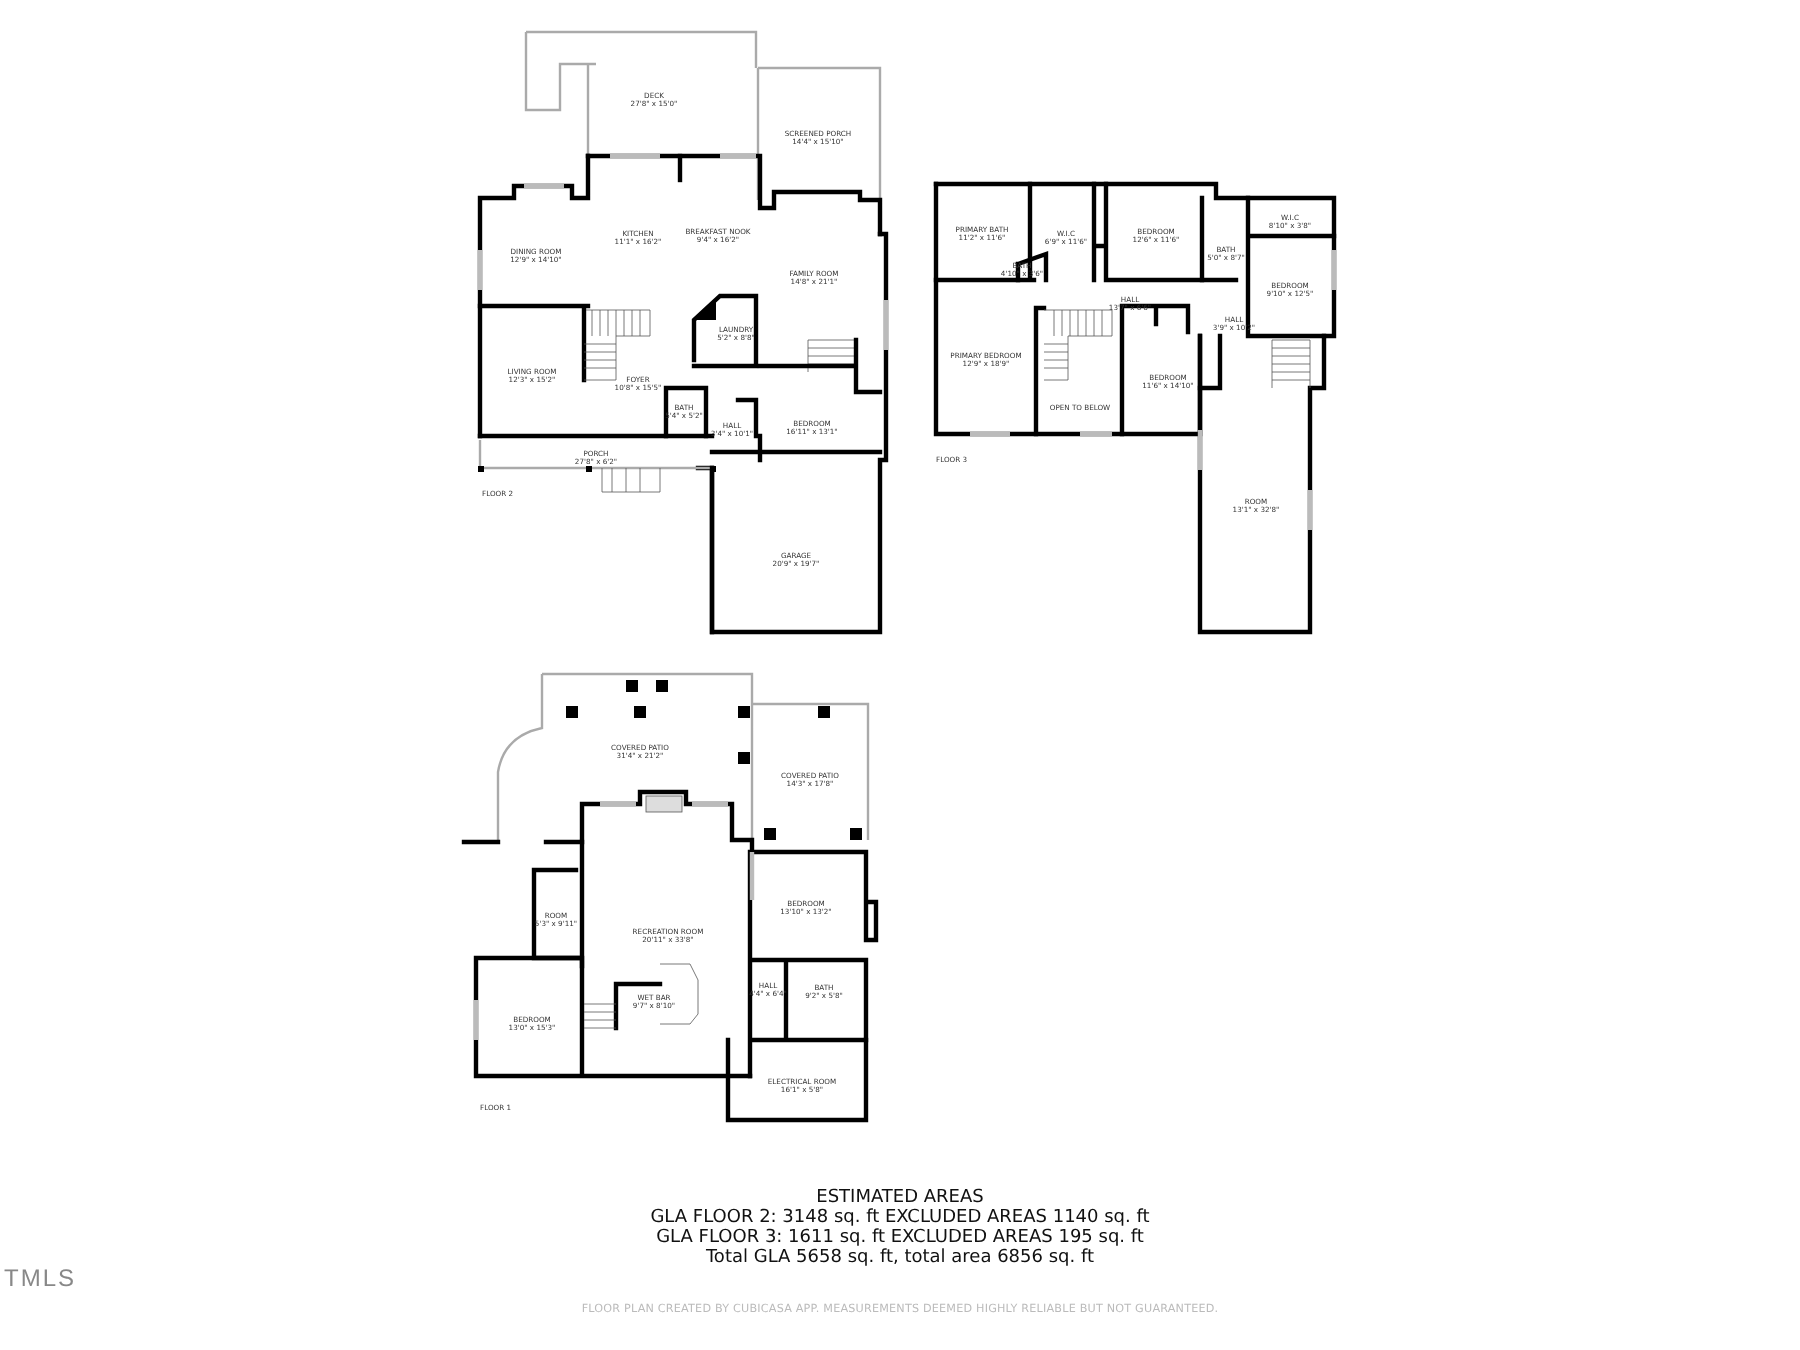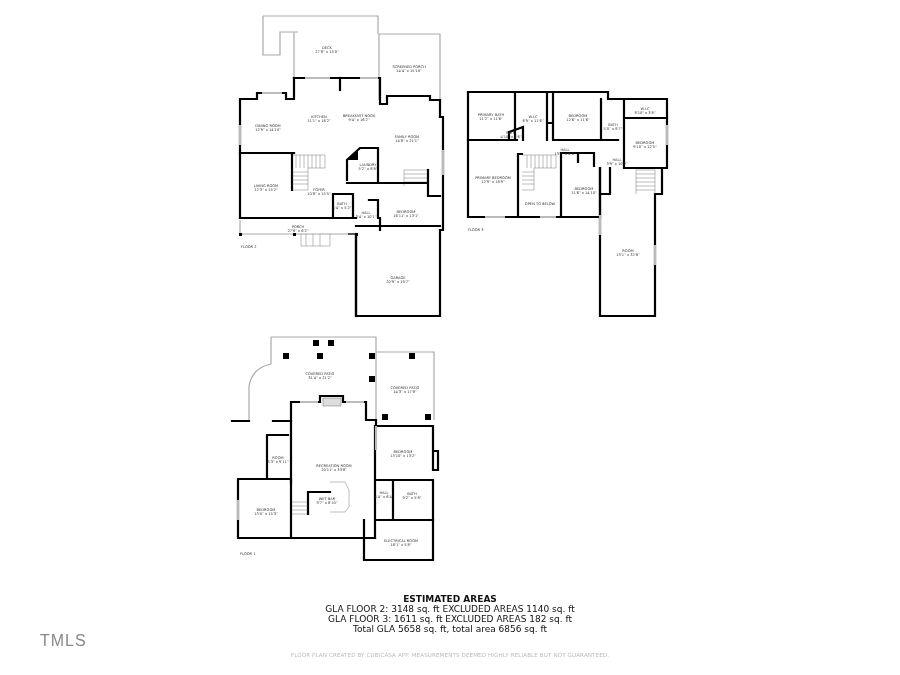--- a/index.html
+++ b/index.html
@@ -6,23 +6,23 @@
   body{width:900px;height:675px;position:relative;overflow:hidden;font-family:"DejaVu Sans",sans-serif;}
   svg{position:absolute;left:0;top:0;}
   .lbl{font-family:"DejaVu Sans",sans-serif;font-size:3.6px;fill:#333;text-anchor:middle;}
   .flr{font-family:"DejaVu Sans",sans-serif;font-size:3.6px;fill:#333;}
   .w{stroke:#000;stroke-width:2.2;fill:none;stroke-linecap:square;}
   .g{stroke:#aaa;stroke-width:1.2;fill:none;}
   .win{stroke:#bbb;stroke-width:2.2;fill:none;}
   .post{fill:#000;}
   .st{stroke:#555;stroke-width:0.4;fill:none;}
   #areas{position:absolute;left:300px;top:594px;width:300px;text-align:center;font-family:"DejaVu Sans",sans-serif;color:#111;font-size:9px;line-height:10px;}
-  #areas .h{font-weight:bold;font-size:9px;}
+  #areas .h{font-weight:normal;font-size:9px;}
   #footer{position:absolute;left:260px;top:652px;width:380px;text-align:center;font-family:"DejaVu Sans",sans-serif;font-size:5.6px;color:#bbb;letter-spacing:0.1px;}
-  #logo{position:absolute;left:2px;top:632px;font-family:"Liberation Sans",sans-serif;font-size:16px;color:#888;letter-spacing:1px;font-weight:300;margin-left:38px;}
+  #logo{position:absolute;left:2px;top:632px;font-family:"Liberation Sans",sans-serif;font-size:12px;color:#888;letter-spacing:1px;font-weight:300;}
 </style>
 </head>
 <body>
 
 <svg width="900" height="675" viewBox="0 0 900 675">
 
   <g>
 
     <path class="g" d="M263,16 L378,16 L378,34 M263,16 L263,55 L280,55 L280,32 L298,32 M294,32 L294,78"></path>
 
@@ -175,18 +175,18 @@
     <text class="lbl" x="266" y="515">13'0" x 15'3"</text>
     <text class="lbl" x="401" y="542">ELECTRICAL ROOM</text>
     <text class="lbl" x="401" y="546">16'1" x 5'8"</text>
     <text class="flr" x="240" y="555">FLOOR 1</text>
   </g>
 </svg>
 
 <div id="areas">
   <div class="h">ESTIMATED AREAS</div>
   <div>GLA FLOOR 2: 3148 sq. ft EXCLUDED AREAS 1140 sq. ft</div>
-  <div>GLA FLOOR 3: 1611 sq. ft EXCLUDED AREAS 182 sq. ft</div>
+  <div>GLA FLOOR 3: 1611 sq. ft EXCLUDED AREAS 195 sq. ft</div>
   <div>Total GLA 5658 sq. ft, total area 6856 sq. ft</div>
 </div>
 
 <div id="footer">FLOOR PLAN CREATED BY CUBICASA APP. MEASUREMENTS DEEMED HIGHLY RELIABLE BUT NOT GUARANTEED.</div>
 <div id="logo">TMLS</div>
 
 </body></html>

